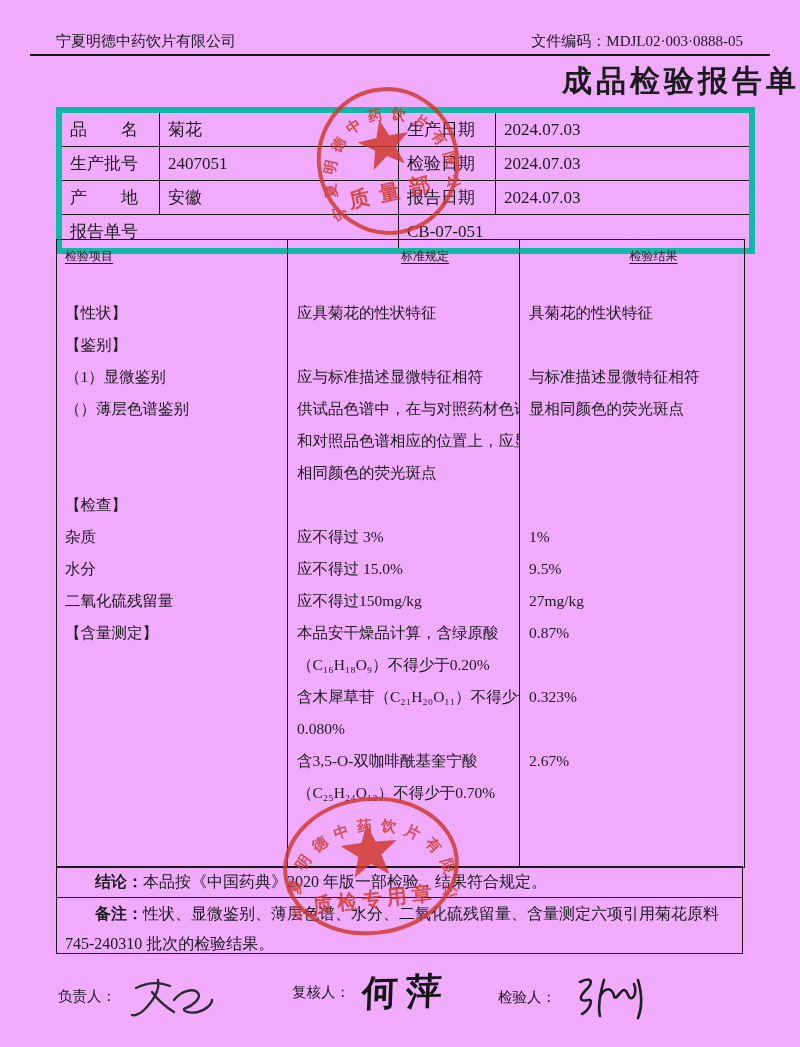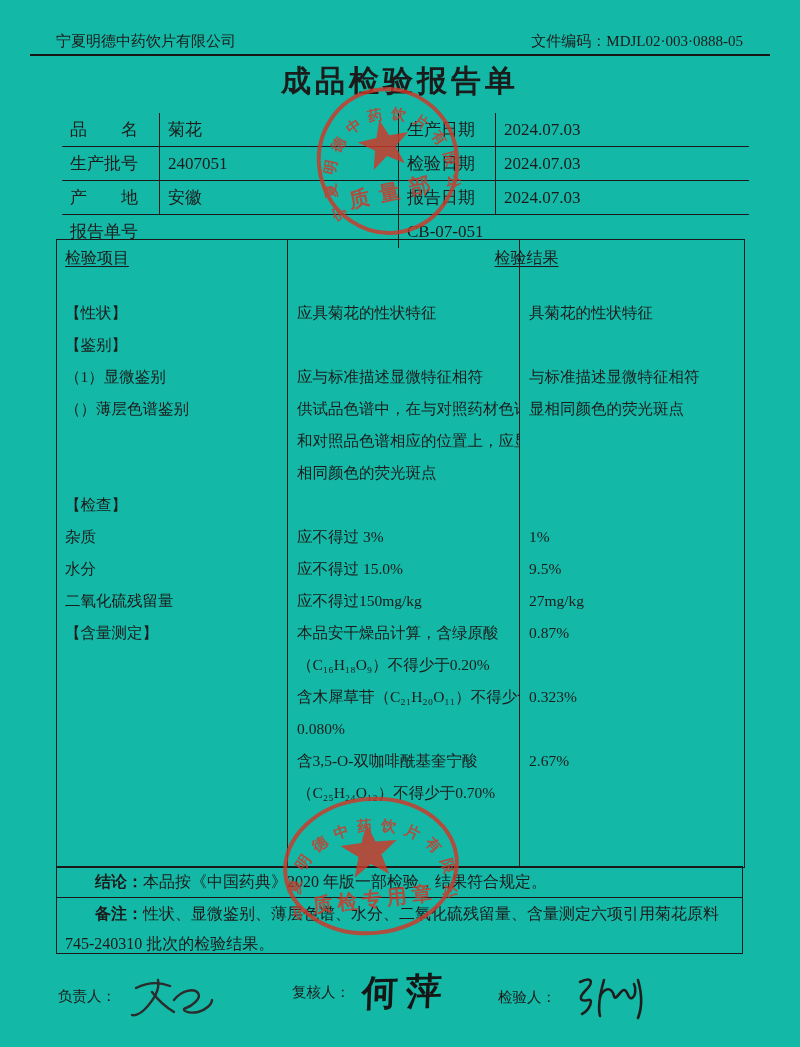--- a/index.html
+++ b/index.html
@@ -1,35 +1,35 @@
 <!DOCTYPE html>
 <html><head>
 <meta charset="utf-8">
 <style>
   html,body{margin:0;padding:0;background:#ffffff;}
   .page{
-    position:relative;width:800px;height:1047px;background:#14b8a6;overflow:hidden;
+    position:relative;width:800px;height:1047px;background:#f0abfc;overflow:hidden;
     font-family:"Liberation Serif","DejaVu Serif",serif;color:#1b1b1b;
   }
   
   .hdr{position:absolute;left:56px;right:57px;top:32px;display:flex;justify-content:space-between;font-size:15px;}
   .hdr-rule{position:absolute;left:30px;right:30px;top:54px;height:2px;background:#161616;}
-  .title{position:absolute;left:0;right:0;top:61px;text-align:center;font-size:30px;font-weight:700;letter-spacing:4px;}
+  .title{position:absolute;left:0;right:0;top:61px;text-align:right;font-size:30px;font-weight:700;letter-spacing:4px;}
   
   .info{position:absolute;left:56px;top:107px;width:687px;display:grid;
         grid-template-columns:98px 239px 97px 1fr;border:6px solid #14b8a6;font-size:17px;}
   .info .cell{height:33px;display:flex;align-items:center;padding:0 8px;border-right:1px solid #1a1a1a;border-bottom:1px solid #1a1a1a;white-space:nowrap;}
   .info .cell:nth-child(4n){border-right:none;}
   .info .sp2a{grid-column:1/3;border-bottom:none;}
   .info .sp2b{grid-column:3/5;border-right:none;border-bottom:none;}
   
   .main{position:absolute;left:56px;top:239px;width:687px;height:627px;border:1px solid #1a1a1a;}
   .vline{position:absolute;top:0;bottom:0;width:1px;background:#1a1a1a;}
   .v1{left:230px;} .v2{left:462px;}
-  .mhead{position:absolute;top:8px;left:0;right:0;display:flex;font-size:16px;gap:22px;}
+  .mhead{position:absolute;top:8px;left:0;right:0;display:flex;font-size:12px;gap:22px;}
   .mh1{width:230px;padding-left:8px;box-sizing:border-box;}
   .mh2{width:232px;text-align:center;}
   .mh3{flex:1;text-align:center;}
   .uh{text-decoration:underline;text-underline-offset:3px;}
   .mlines{position:absolute;top:57px;left:0;right:8px;}
   .mline{display:flex;height:32px;line-height:32px;font-size:15.5px;white-space:nowrap;}
   .c1{width:230px;padding-left:8px;box-sizing:border-box;overflow:hidden;}
   .c2{width:232px;padding-left:10px;box-sizing:border-box;overflow:hidden;}
   .c3{flex:1;padding-left:10px;overflow:hidden;}
   
@@ -82,20 +82,21 @@
 
     <div class="cell sp2a">报告单号</div>
     <div class="cell sp2b">CB-07-051</div>
   </div>
 
   <div class="main">
     <div class="vline v1"></div>
     <div class="vline v2"></div>
     <div class="mhead">
       <div class="mh1"><span class="uh">检验项目</span></div>
+      <div class="mh2"><span class="uh">标准规定</span></div>
       <div class="mh3"><span class="uh">检验结果</span></div>
     </div>
     <div class="mlines">
       <div class="mline">
           <div class="c1">【性状】</div>
           <div class="c2">应具菊花的性状特征</div>
           <div class="c3">具菊花的性状特征</div>
         </div>
       <div class="mline">
           <div class="c1">【鉴别】</div>

